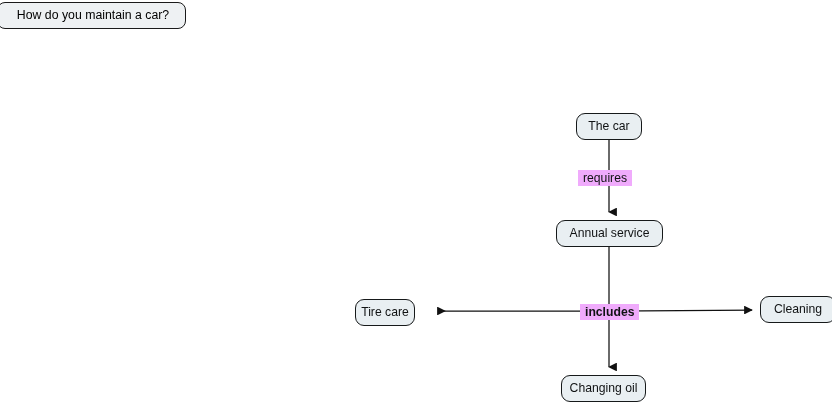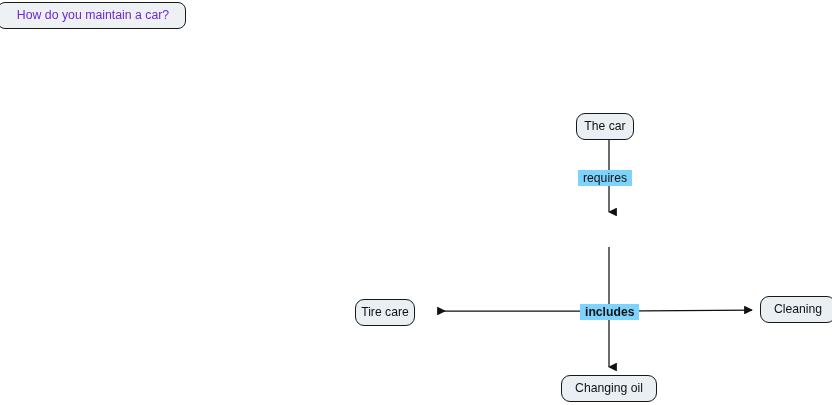--- a/index.html
+++ b/index.html
@@ -35,21 +35,21 @@
     background: #eef1f3;
     border: 1.3px solid #1a1a1a;
     border-radius: 8px;
     display: flex;
     align-items: center;
     justify-content: center;
     z-index: 6;
   }
   .question-pill .qtext {
     font-size: 12.3px;
-    color: #6d28d9;
+    color: #000000;
     line-height: 1;
     white-space: nowrap;
     padding-left: 3px;
   }
 
   
   #edges {
     position: absolute;
     left: 0;
     top: 0;
@@ -71,30 +71,30 @@
     justify-content: center;
     z-index: 4;
   }
   .node .nlabel {
     font-size: 12.2px;
     color: #101213;
     line-height: 1;
     white-space: nowrap;
   }
 
-  #node-the-car        { left: 576px; top: 113px; width: 58px;  height: 27px; }
+  #node-the-car        { left: 576px; top: 113px; width: 66px;  height: 27px; }
   #node-annual-service { left: 556px; top: 220px; width: 107px; height: 27px; }
   #node-tire-care      { left: 355px; top: 299px; width: 60px;  height: 27px; }
   #node-cleaning       { left: 760px; top: 296px; width: 76px;  height: 27px; }
-  #node-changing-oil   { left: 561px; top: 375px; width: 96px;  height: 27px; }
+  #node-changing-oil   { left: 561px; top: 375px; width: 85px;  height: 27px; }
 
   
   .edge-label {
     position: absolute;
-    background: #7dd3fc;
+    background: #f0abfc;
     font-size: 12.2px;
     color: #101213;
     line-height: 1;
     white-space: nowrap;
     padding: 2px 5px;
     z-index: 5;
   }
   #label-requires { left: 578px; top: 170px; }
   #label-includes { left: 580px; top: 304px; font-weight: bold; }
 </style>
@@ -131,20 +131,23 @@
     <line x1="609" y1="311" x2="752" y2="310" stroke="#111111" stroke-width="1.25" marker-end="url(#arrow-right)"></line>
   </svg>
 
   <div class="edge-label" id="label-requires">requires</div>
   <div class="edge-label" id="label-includes">includes</div>
 
   <div class="node" id="node-the-car">
     <span class="nlabel">The car</span>
   </div>
 
+  <div class="node" id="node-annual-service">
+    <span class="nlabel">Annual service</span>
+  </div>
 
   <div class="node" id="node-tire-care">
     <span class="nlabel">Tire care</span>
   </div>
 
   <div class="node" id="node-cleaning">
     <span class="nlabel">Cleaning</span>
   </div>
 
   <div class="node" id="node-changing-oil">

